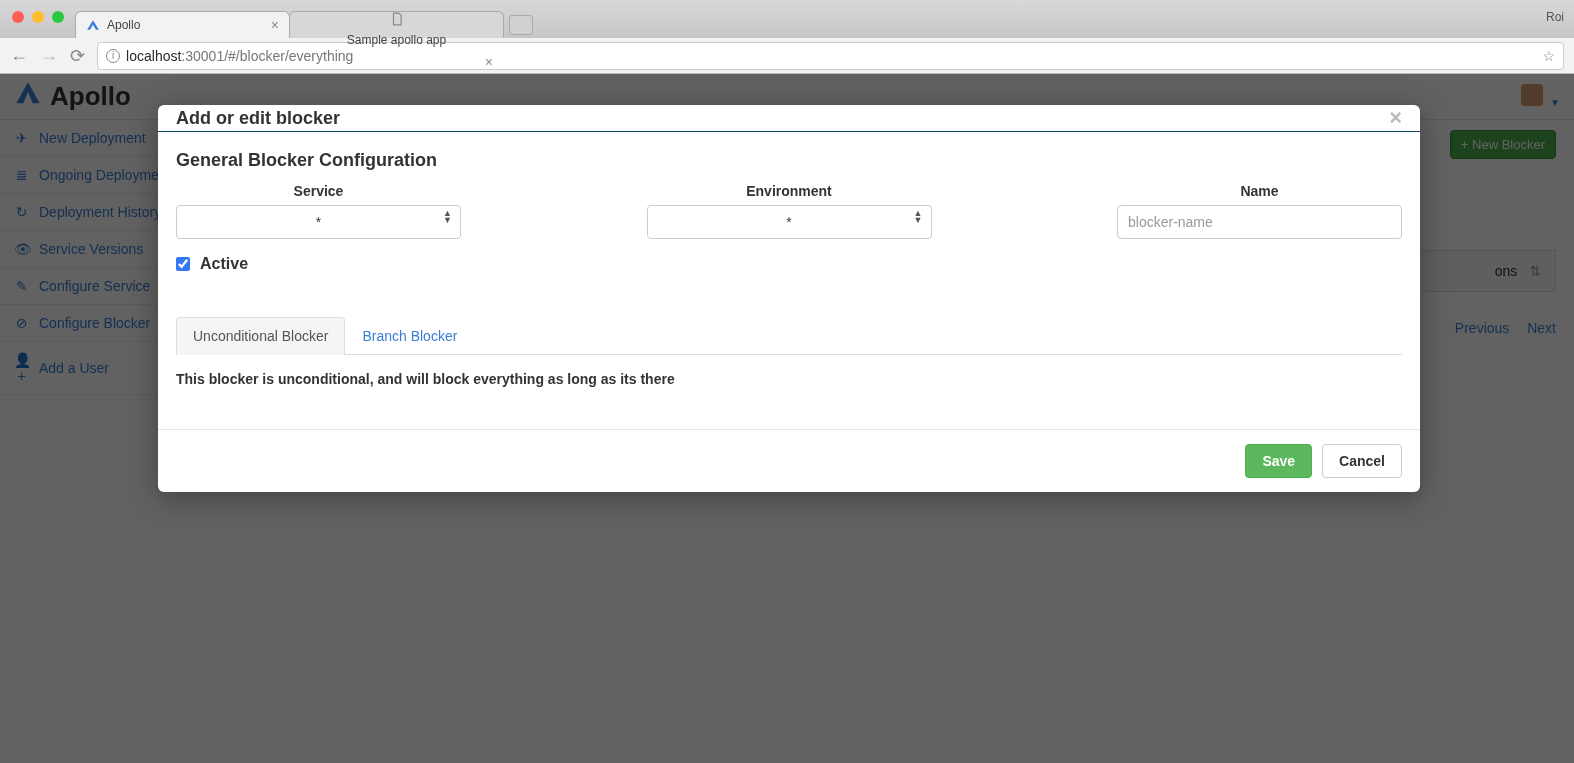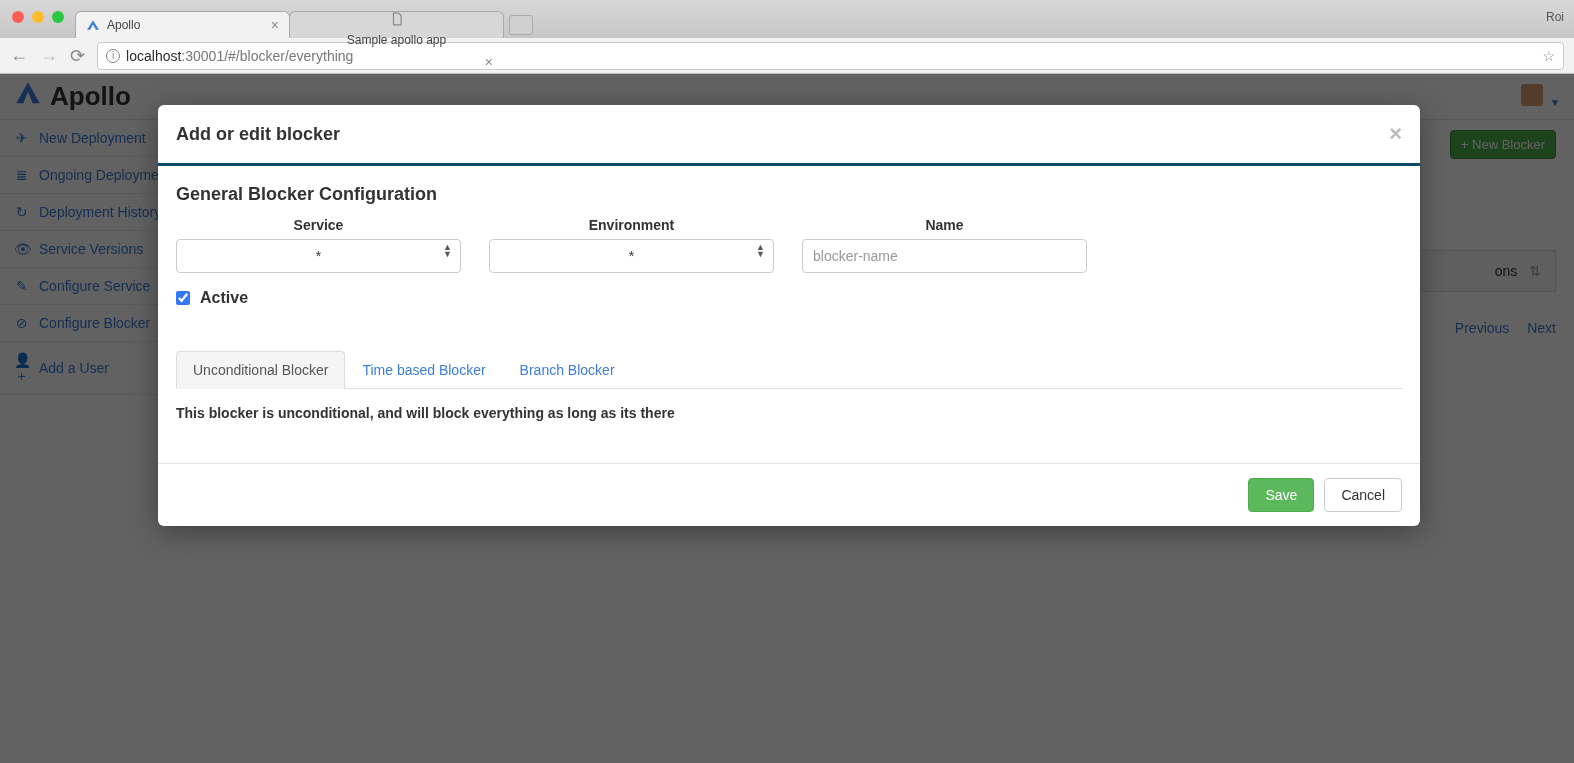--- a/index.html
+++ b/index.html
@@ -98,28 +98,28 @@
 .pager { margin-top:28px; text-align:right; color:#3b7dd8; font-size:14px;}
 .pager span { margin-left:14px; }
 
 
 .modal {
   position:absolute; top:105px; left:158px; width:1262px;
   background:#fff; border-radius:6px; box-shadow:0 6px 30px rgba(0,0,0,.35);
   z-index:50;
 }
 .modal-header {
-  padding:16px 18px; border-bottom:3px solid #0c4a6e;
+  padding:0 18px; border-bottom:1px solid #0c4a6e;
   display:flex; align-items:center; justify-content:space-between;
 }
 .modal-title { font-size:18px; font-weight:600; color:#333; }
 .modal-close { color:#bbb; font-size:22px; font-weight:bold; }
 .modal-body { padding: 18px; }
 .section-h { font-size:18px; font-weight:600; color:#333; margin-bottom:12px; }
-.form-row { display:flex; gap:28px; }
+.form-row { display:flex; gap:28px;justify-content:space-between; }
 .form-group { display:flex; flex-direction:column; align-items:center; }
 .form-label { font-size:14px; font-weight:600; margin-bottom:6px; color:#333;}
 .select-wrap {
   width:285px; height:34px; border:1px solid #ccc; border-radius:4px;
   display:flex; align-items:center; justify-content:center; position:relative;
   font-size:14px; color:#333;
 }
 .select-caret {
   position:absolute; right:8px; top:4px; font-size:9px; color:#555;
   display:flex; flex-direction:column; line-height:7px;
@@ -141,21 +141,21 @@
 }
 .tabs-nav .tab-item.active {
   color:#555; background:#f5f5f5; border:1px solid #ddd; border-bottom-color:#f5f5f5;
   border-top-left-radius:4px; border-top-right-radius:4px;
 }
 .tab-content { padding:16px 0 24px 0; font-size:14px; color:#333; font-weight:600;}
 .modal-footer {
   border-top:1px solid #e5e5e5; padding:14px 18px; display:flex;
   justify-content:flex-end; gap:10px;
 }
-.btn { padding:8px 16px; font-size:14px; border-radius:4px; border:1px solid #ccc; background:#fff; color:#333;}
+.btn { padding:8px 16px; font-size:14px; border-radius:4px; border:1px solid #ccc; background:#fff; color:#333;font-weight:bold;}
 .btn-save { background:#5cb85c; border-color:#4cae4c; color:#fff; }
 </style>
 </head>
 <body>
 
 <div class="browser-chrome">
   <div class="traffic-lights">
     <div class="traffic red"></div>
     <div class="traffic yellow"></div>
     <div class="traffic green"></div>
@@ -292,21 +292,20 @@
       </div>
     </div>
     <div class="check-row">
       <input type="checkbox" class="chk" checked="" style="">
       <span class="check-label">Active</span>
     </div>
 
     <div style="height:34px;"></div>
     <div class="tabs-nav">
       <div class="tab-item active">Unconditional Blocker</div>
-      <div class="tab-item">Time based Blocker</div>
       <div class="tab-item">Branch Blocker</div>
     </div>
     <div class="tab-content">This blocker is unconditional, and will block everything as long as its there</div>
   </div>
   <div class="modal-footer">
     <button class="btn btn-save">Save</button>
     <button class="btn">Cancel</button>
   </div>
 </div>
 

